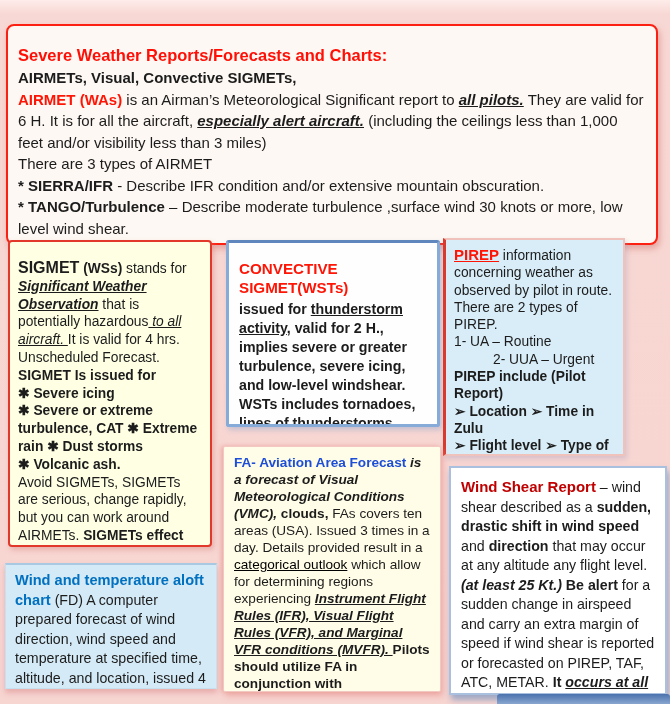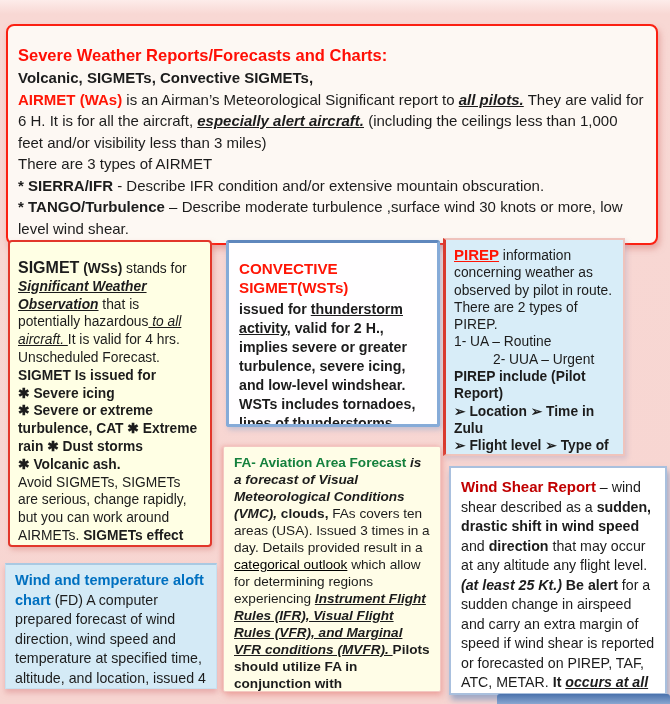--- a/index.html
+++ b/index.html
@@ -11,21 +11,21 @@
     overflow:hidden;
     color:#1c1c1c;
   }
   .box{position:absolute;overflow:hidden}
   p{margin:0}
   .b{font-weight:bold}
   .i{font-style:italic}
   .u{text-decoration:underline}
   .red{color:#ff1505}
   .dkred{color:#c00000}
-  .blue{color:#15803d}
+  .blue{color:#1d4ed8}
   .ltblue{color:#0070c0}
   .link{color:#000000;text-decoration:underline;cursor:pointer}
 
   
   .top-box{
     left:6px;top:24px;width:652px;height:221px;
     background:#fdf8f3;
     border:2px solid #fb2012;border-radius:8px;
     box-shadow:2px 4px 6px rgba(214,125,120,.55);
     padding:17px 10px 2px 10px;
@@ -104,21 +104,21 @@
     left:497px;top:694px;width:173px;height:10px;
     background:linear-gradient(180deg,#4a72ad,#89a6d0);
     border-radius:3px 3px 0 0;
   }
 </style>
 </head>
 <body>
 
 <div class="box top-box">
   <p class="title">Severe Weather Reports/Forecasts and Charts:</p>
-  <p class="b">Volcanic, SIGMETs, Convective SIGMETs,</p>
+  <p class="b">AIRMETs, Visual, Convective SIGMETs,</p>
   <p><span class="b red">AIRMET (WAs)</span><span>  is an Airman’s Meteorological Significant report to </span><span class="b i u">all pilots.</span><span> They are valid for 6 H. It is for all the aircraft, </span><span class="b i u">especially alert aircraft.</span><span> (including the ceilings less than 1,000 feet and/or visibility less than 3 miles)</span></p>
   <p>There are 3 types of AIRMET</p>
   <p><span class="b">* SIERRA/IFR</span><span> - Describe IFR condition and/or extensive mountain obscuration.</span></p>
   <p><span class="b">* TANGO/Turbulence</span><span> – Describe moderate turbulence ,surface wind 30 knots or more, low level wind shear.</span></p>
   <p><span class="b">* ZULU/Icing</span><span>– Describe moderate icing and provides freezing level heights.</span></p>
 </div>
 
 <div class="box sigmet-box">
   <p><span class="b lead">SIGMET</span><span class="b"> (WSs) </span><span>stands for</span> <span class="b i u">Significant Weather Observation</span><span> that is potentially hazardous</span><span class="i u"> to all aircraft. </span><span>It is valid for 4 hrs. Unscheduled Forecast.</span></p>
   <p class="b">SIGMET Is issued for</p>

